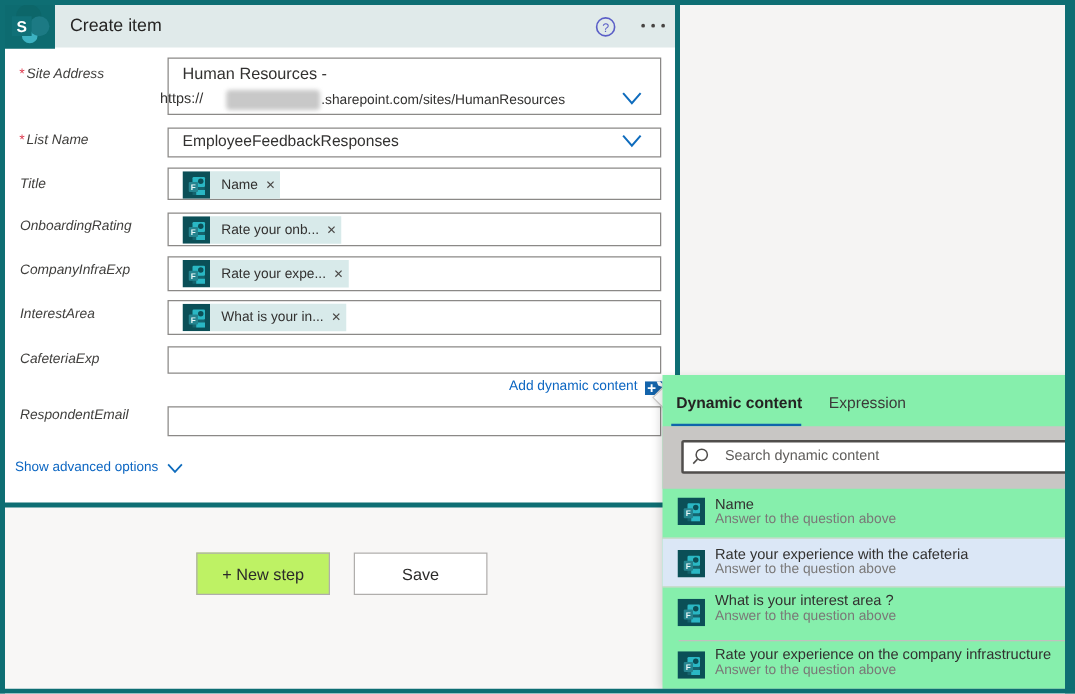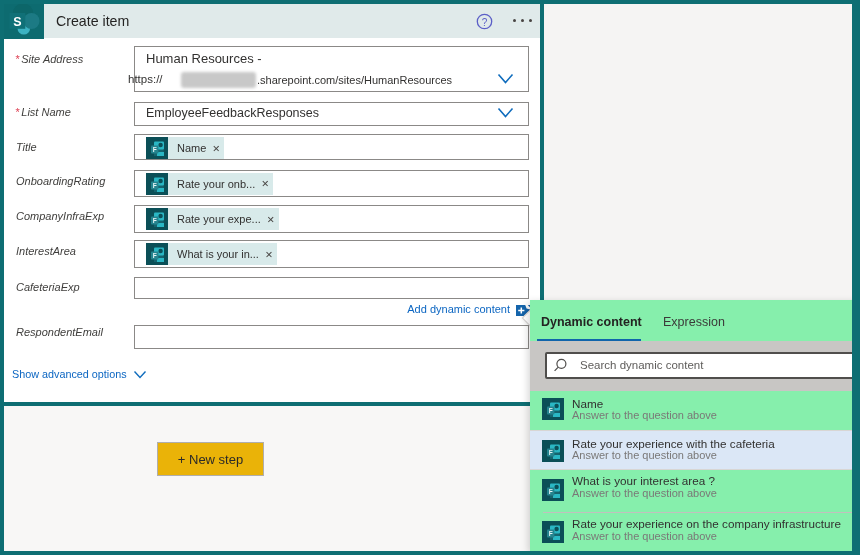--- a/index.html
+++ b/index.html
@@ -128,21 +128,22 @@
     </svg>
 
   <div class="abs link" style="left:12px;top:368px;font-size:10.8px;">Show advanced options</div>
   <svg class="abs" style="left:133px;top:370px;" width="14" height="9" viewBox="0 0 14 9">
       <path d="M1.5 1.5 L7 7.5 L12.5 1.5" fill="none" stroke="#0f6cbd" stroke-width="1.4"></path>
     </svg>
 
   <div class="abs teal" style="left:540px;top:0;width:4px;height:406px;"></div>
   <div class="abs teal" style="left:0;top:402px;width:544px;height:4px;"></div>
 
-  <div class="abs" style="left:157px;top:442px;width:105px;height:32px;background:#eab308;border:1px solid #b0aeac;display:flex;align-items:center;justify-content:center;font-size:13px;color:#2b2a29;">+ New step</div>
+  <div class="abs" style="left:157px;top:442px;width:105px;height:32px;background:#bef264;border:1px solid #b0aeac;display:flex;align-items:center;justify-content:center;font-size:13px;color:#2b2a29;">+ New step</div>
+  <div class="abs" style="left:283px;top:442px;width:105px;height:32px;background:#fff;border:1px solid #b0aeac;display:flex;align-items:center;justify-content:center;font-size:13px;color:#2b2a29;">Save</div>
 
   <div class="abs" style="left:525px;top:309.5px;width:14px;height:14px;background:#fff;border:1px solid #cfcdcb;transform:rotate(45deg);box-shadow:0 0 4px rgba(0,0,0,0.10);"></div>
 
   <div class="abs" style="left:530px;top:300px;width:330px;height:251px;background:#86efac;box-shadow:-2px 2px 7px rgba(0,0,0,0.16);">
     <div class="abs" style="left:11px;top:15.3px;font-size:12.5px;font-weight:600;color:#242322;">Dynamic content</div>
     <div class="abs" style="left:133px;top:15.3px;font-size:12.5px;color:#3b3a39;">Expression</div>
     <div class="abs" style="left:7px;top:39px;width:104px;height:2px;background:#1065ab;"></div>
 
     <div class="abs" style="left:0;top:41px;width:330px;height:50px;background:#c8c6c4;"></div>
 

